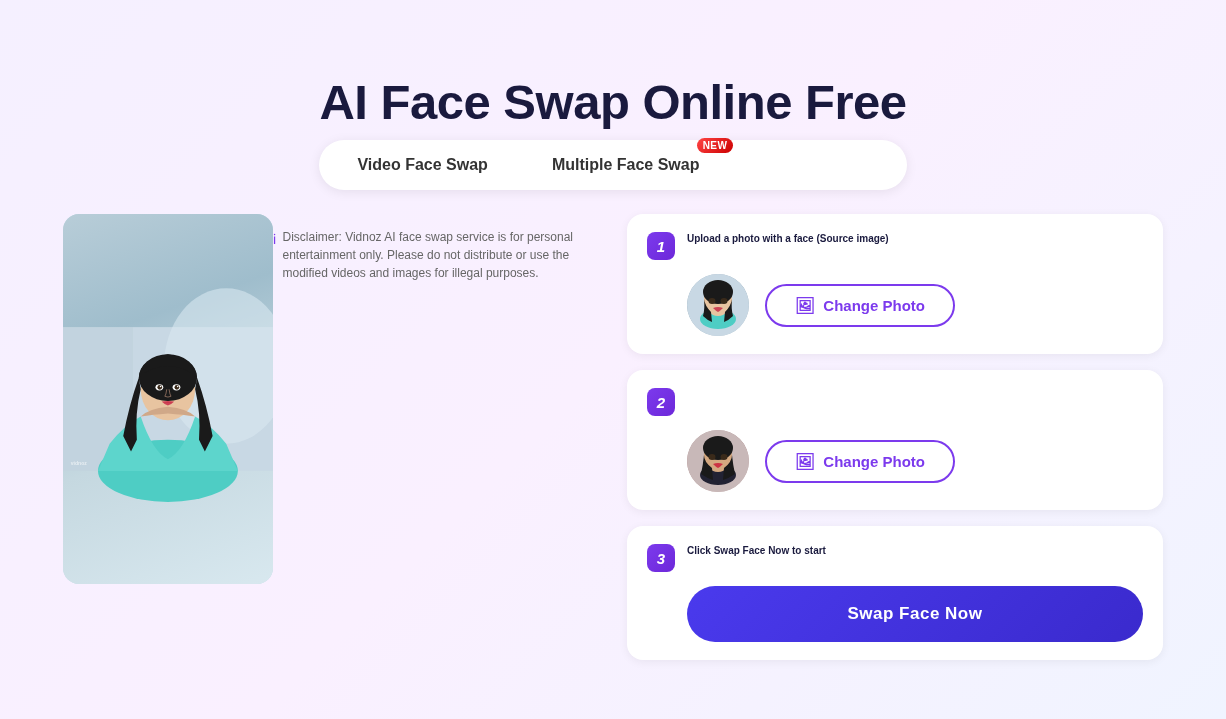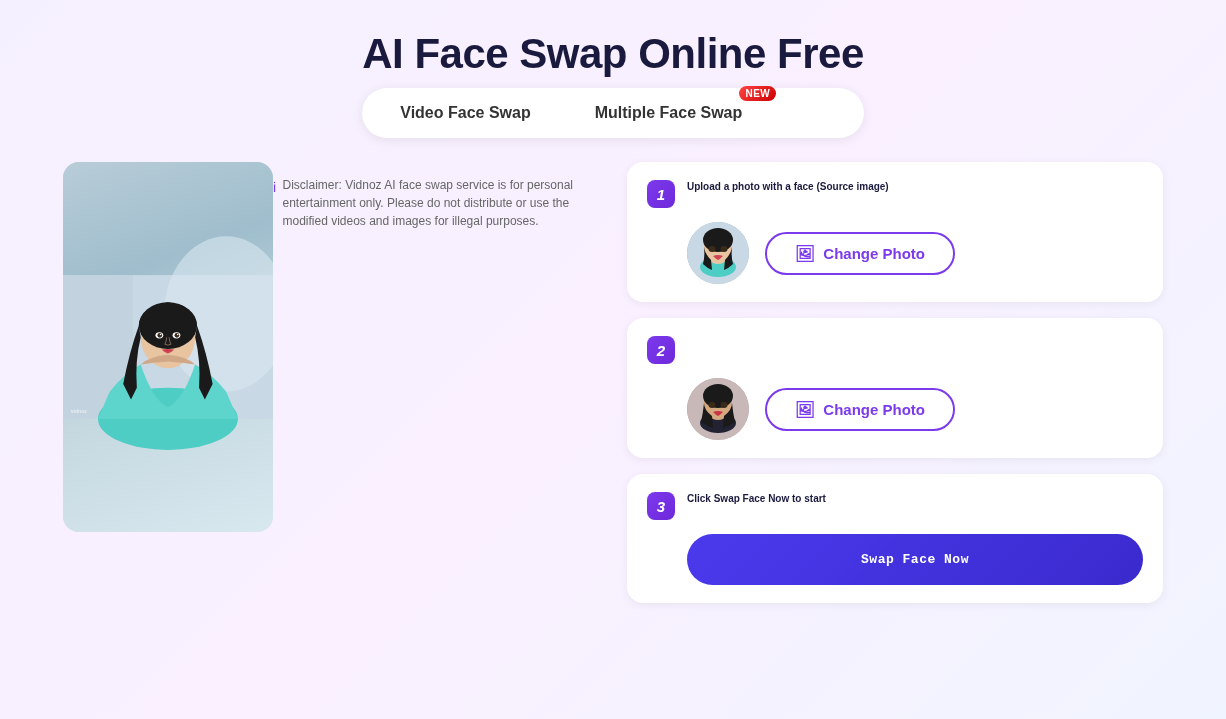--- a/index.html
+++ b/index.html
@@ -12,25 +12,26 @@
       align-items: center;
       padding: 30px 20px 20px;
     }
 
     .header-section {
       text-align: center;
       margin-bottom: 24px;
     }
 
     .main-title {
-      font-size: 42px;
+      font-size: 49px;
       font-weight: 800;
       color: #1a1a3e;
       margin-bottom: 10px;
       letter-spacing: -0.5px;
+      margin-top: 44px;
     }
 
     .subtitle {
       font-size: 16px;
       color: #555;
       margin-bottom: 22px;
     }
 
     .tab-bar {
       display: flex;
@@ -217,26 +218,25 @@
       padding-left: 40px;
     }
 
     .swap-btn {
       width: 100%;
       padding: 18px;
       background: linear-gradient(135deg, #4a3aed, #3a2acd);
       color: #fff;
       border: none;
       border-radius: 50px;
-      font-size: 13px;
+      font-size: 17px;
       font-weight: 800;
       cursor: pointer;
       letter-spacing: 0.5px;
       transition: opacity 0.2s;
-      font-family: Liberation Mono, monospace;
     }
 
     .image-icon {
       font-size: 16px;
     }
   </style>
 </head>
 <body>
 
 <div class="header-section">

